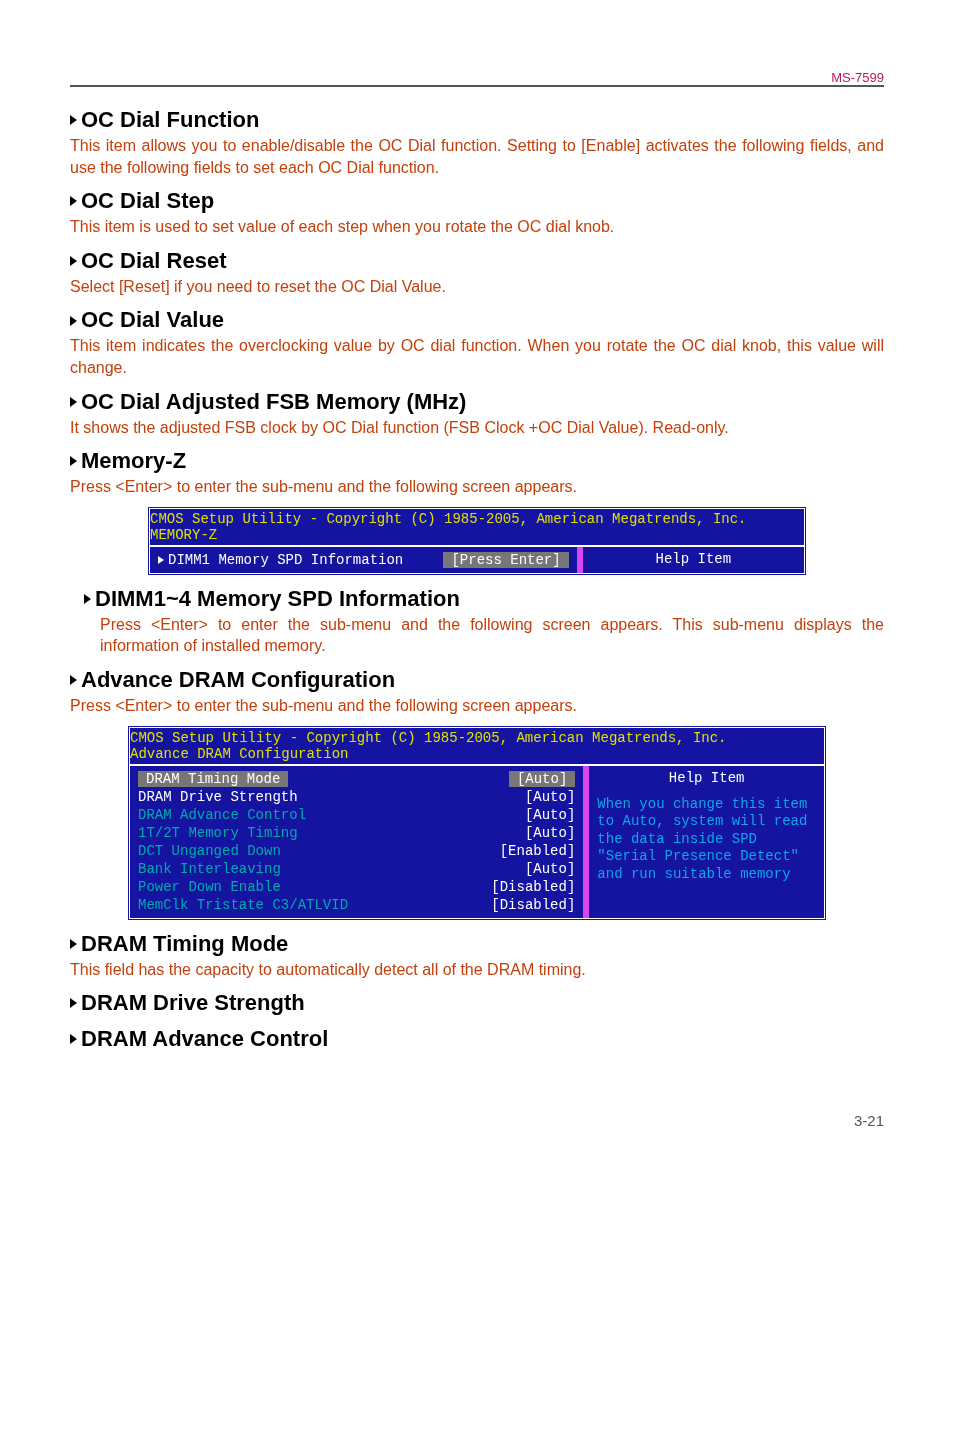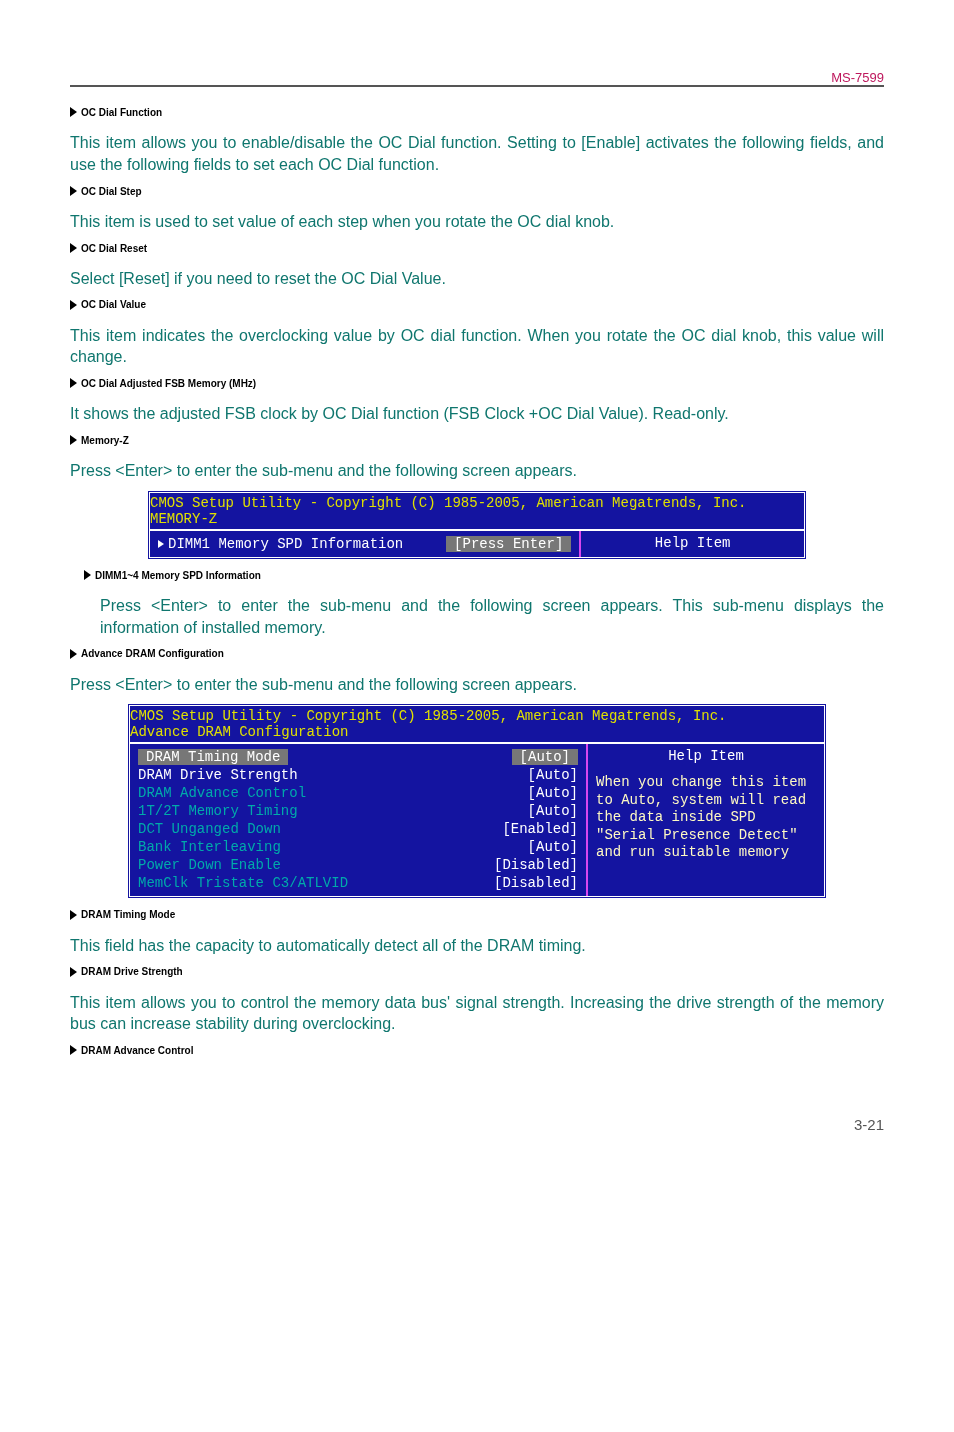--- a/index.html
+++ b/index.html
@@ -14,39 +14,39 @@
   .header-num {
     text-align: right;
     font-size: 13px;
     color: #be185d;
     margin-bottom: 0;
   }
   .rule { height: 2px; background: #555; margin-bottom: 20px; }
   .section-title {
     font-weight: bold;
     color: #000;
-    font-size: 10px;
+    font-size: 22px;
     margin-top: 10px;
   }
   .section-title .arrow {
     display: inline-block;
     width: 0; height: 0;
     border-top: 5px solid transparent;
     border-bottom: 5px solid transparent;
     border-left: 7px solid #000;
     margin-right: 4px;
     vertical-align: middle;
     position: relative;
     top: -1px;
   }
   .body-text {
     font-size: 16px;
-    color: #0f766e;
+    color: #c2410c;
     line-height: 1.35;
-    margin-top: 14px;
+    margin-top: 2px;
     text-align: justify;
   }
   .indent .section-title { margin-left: 14px; }
   .indent .body-text { margin-left: 30px; }
   .bios-figure {
     margin: 8px auto 10px auto;
     width: 660px;
     border: 3px double #fff;
     background: #1414a0;
     font-family: 'Courier New', monospace;
@@ -62,38 +62,38 @@
   }
   .bios-header-line1 { color: #e0e000; }
   .bios-header-line2 { color: #e0e000; }
   .bios-body {
     display: flex;
     border-top: 2px solid #fff;
   }
   .bios-left {
     flex: 2;
     padding: 4px 8px;
-    border-right: 2px solid #d946ef;
+    border-right: 6px solid #d946ef;
   }
   .bios-right {
     flex: 1;
     padding: 4px 8px;
   }
   .bios-row {
     display: flex;
     justify-content: space-between;
     padding: 1px 0;
     white-space: nowrap;
   }
   .bios-label { color: #fff; }
   .bios-val   { color: #fff; }
   .bios-label.cyan { color: #00aaaa; }
   .bios-label.hl, .bios-val.hl { background: #777; color: #fff; padding: 0 8px; }
   .bios-help-title { text-align: center; color: #fff; }
-  .bios-help-body { color: #fef9c3; margin-top: 10px; line-height: 1.25; }
+  .bios-help-body { color: #0ea5e9; margin-top: 10px; line-height: 1.25; }
   .tri {
     display: inline-block;
     width: 0; height: 0;
     border-top: 4px solid transparent;
     border-bottom: 4px solid transparent;
     border-left: 6px solid #fff;
     margin-right: 4px;
     vertical-align: middle;
   }
   .page-num {
@@ -208,19 +208,18 @@
     </div>
   </div>
 </div>
 
 <div>
   <div class="section-title"><span class="arrow"></span><span>DRAM Timing Mode</span></div>
   <div class="body-text">This field has the capacity to automatically detect all of the DRAM timing.</div>
 </div>
 <div>
   <div class="section-title"><span class="arrow"></span><span>DRAM Drive Strength</span></div>
-  <div class="body-text">This item allows you to control the memory data bus' signal strength. Increasing the drive strength of the memory bus can increase stability during overclocking.</div>
 </div>
 <div>
   <div class="section-title"><span class="arrow"></span><span>DRAM Advance Control</span></div>
 </div>
 
 <div class="page-num">3-21</div>
 
 </body></html>

